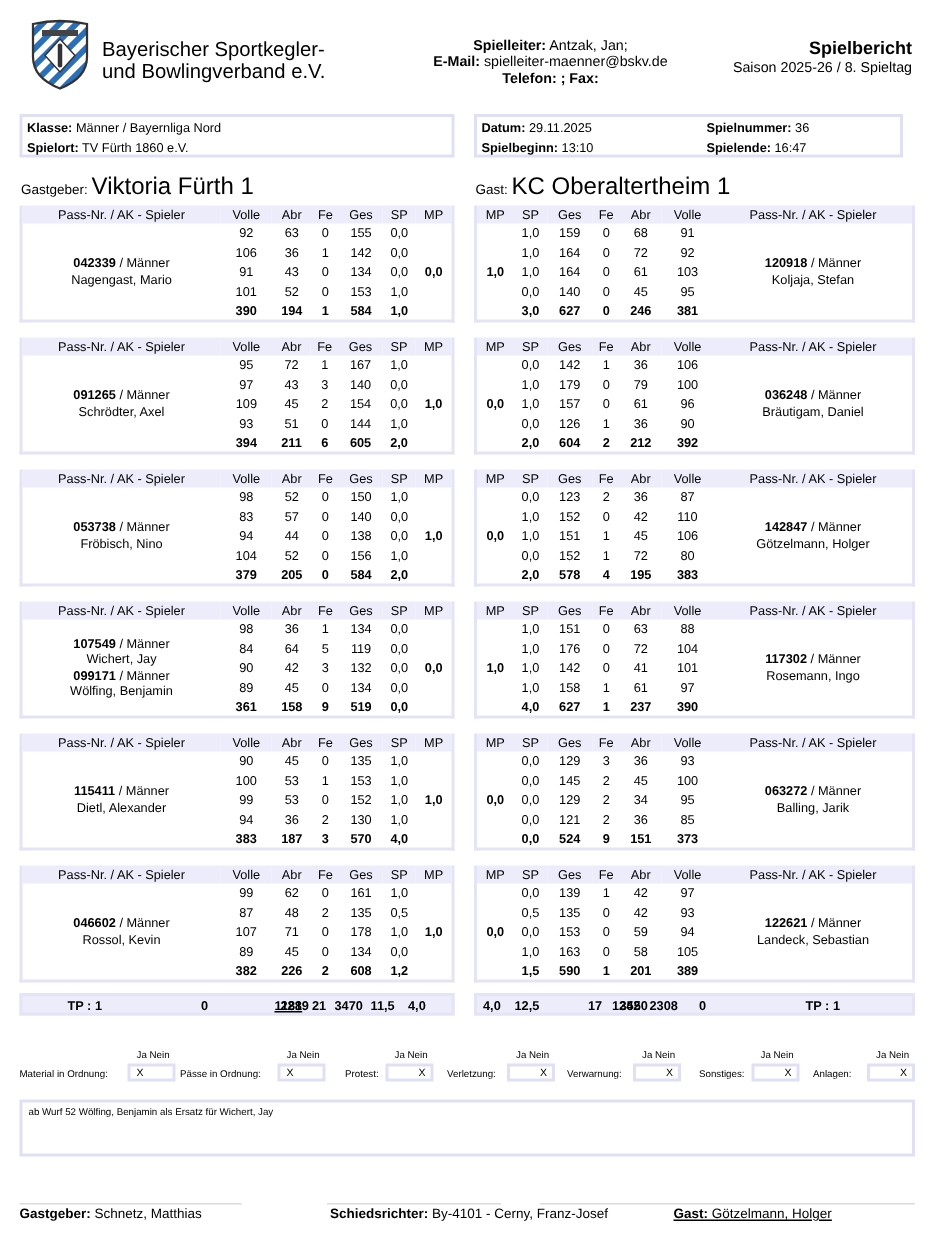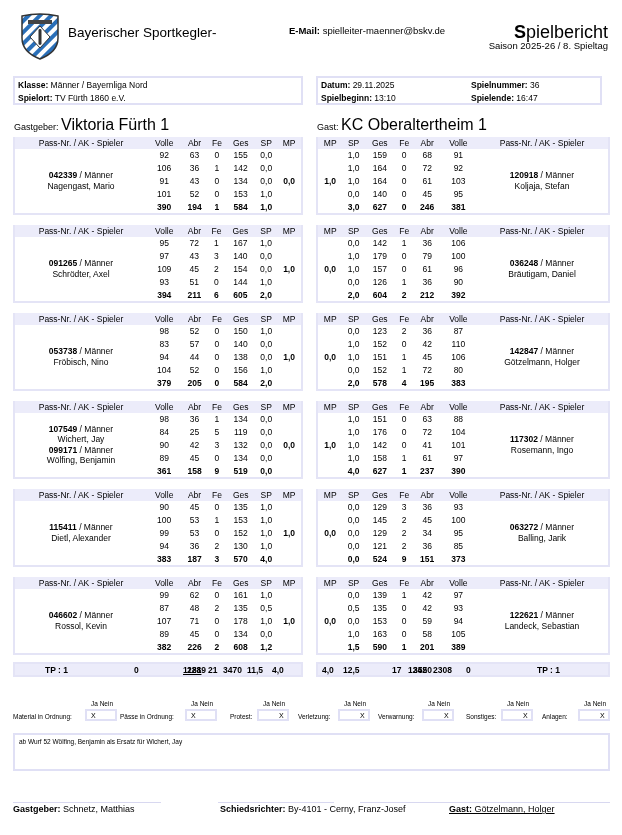--- a/index.html
+++ b/index.html
@@ -3,21 +3,21 @@
 <meta charset="utf-8">
 <style>
   html,body{margin:0;padding:0;background:#fff;}
   body{width:622px;height:835px;position:relative;font-family:"Liberation Sans",sans-serif;color:#000;overflow:hidden;}
   .abs{position:absolute;}
   .logo{left:18px;top:12px;width:44px;height:48px;}
   .org{left:68px;top:25px;font-size:13.5px;line-height:15px;}
   .contact{left:262px;top:25px;width:210px;text-align:center;font-size:9.5px;line-height:11px;}
   .contact .k{font-weight:bold;}
   .title{right:14px;top:25px;text-align:right;}
-  .title .t{font-size:18px;font-weight:normal;line-height:15px;}
+  .title .t{font-size:12px;font-weight:bold;line-height:15px;}
   .title .t::first-letter{font-weight:bold;}
   .title .s{font-size:9.5px;line-height:11px;}
   .box{border:2px solid #e0e0f5;background:#fff;box-sizing:border-box;}
   .info{font-size:8.5px;line-height:13px;padding:1px 3px;}
   .info .k{font-weight:bold;}
   .team{font-size:9px;}
   .team .n{font-size:16px;}
   table{border-collapse:collapse;}
   .blk{position:absolute;width:290px;}
   .blk table{width:100%;font-size:8.5px;}
@@ -49,23 +49,26 @@
       </pattern>
     </defs>
     <path d="M4 4 Q22 0 40 4 L40 26 Q40 40 22 47 Q4 40 4 26 Z" fill="url(#rt)" stroke="#333" stroke-width="1.5"></path>
     <path d="M22 14 L32 25 L22 36 L12 25 Z" fill="#fff" stroke="#333" stroke-width="1"></path>
     <rect x="20.5" y="17" width="3" height="16" rx="1.4" fill="#333"></rect>
     <rect x="10" y="8" width="24" height="4" fill="#444"></rect>
   </svg>
 </div>
 <div class="abs org">
   <div>Bayerischer Sportkegler-</div>
+  <div>und Bowlingverband e.V.</div>
 </div>
 <div class="abs contact">
+  <div><span class="k">Spielleiter:</span><span> Antzak, Jan;</span></div>
   <div><span class="k">E-Mail:</span><span> spielleiter-maenner@bskv.de</span></div>
+  <div class="k">Telefon: ; Fax:</div>
 </div>
 <div class="abs title">
   <div class="t">Spielbericht</div>
   <div class="s">Saison 2025-26 / 8. Spieltag</div>
 </div>
 
 <div class="abs box info" style="left:13px;top:76px;width:290px;height:29px;">
   <div><span class="k">Klasse:</span><span> Männer / Bayernliga Nord</span></div>
   <div><span class="k">Spielort:</span><span> TV Fürth 1860 e.V.</span></div>
 </div>
@@ -456,21 +459,21 @@
               </td>
               <td>98</td>
               <td>36</td>
               <td>1</td>
               <td>134</td>
               <td>0,0</td>
               <td class="mp" rowspan="5">0,0</td>
             </tr>
             <tr>
               <td>84</td>
-              <td>25</td>
+              <td>64</td>
               <td>5</td>
               <td>119</td>
               <td>0,0</td>
             </tr>
             <tr>
               <td>90</td>
               <td>42</td>
               <td>3</td>
               <td>132</td>
               <td>0,0</td>

